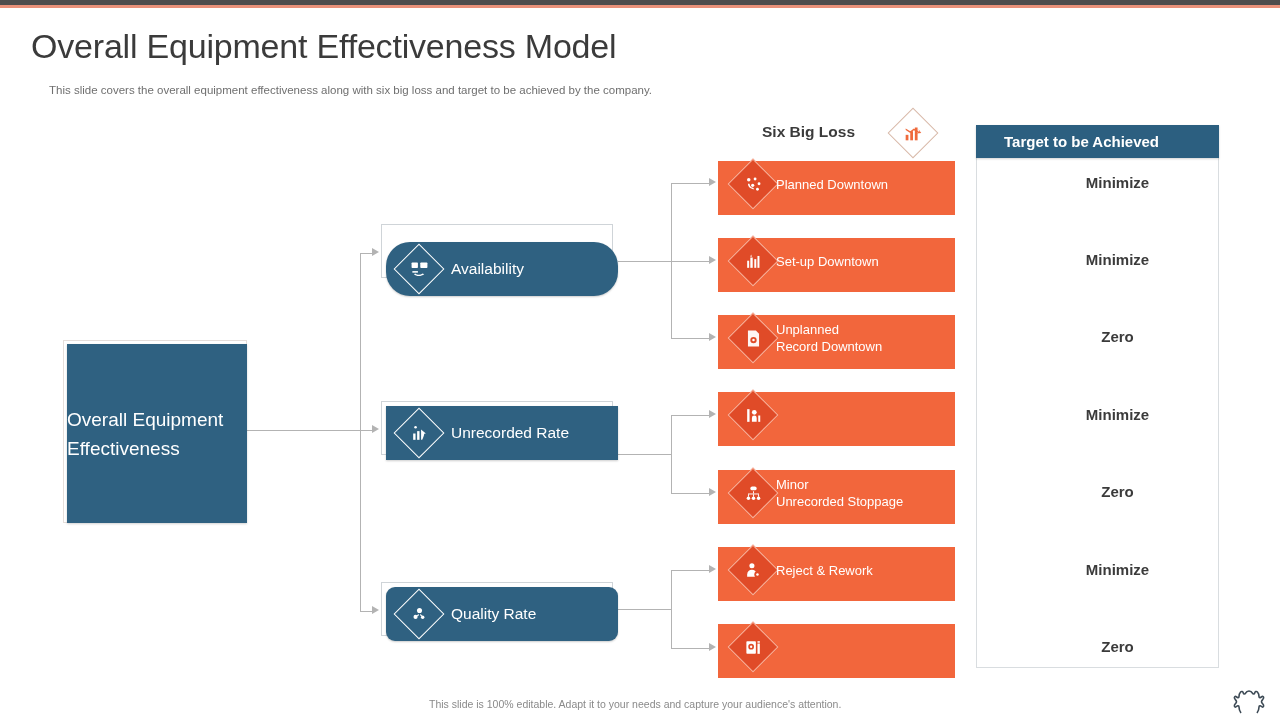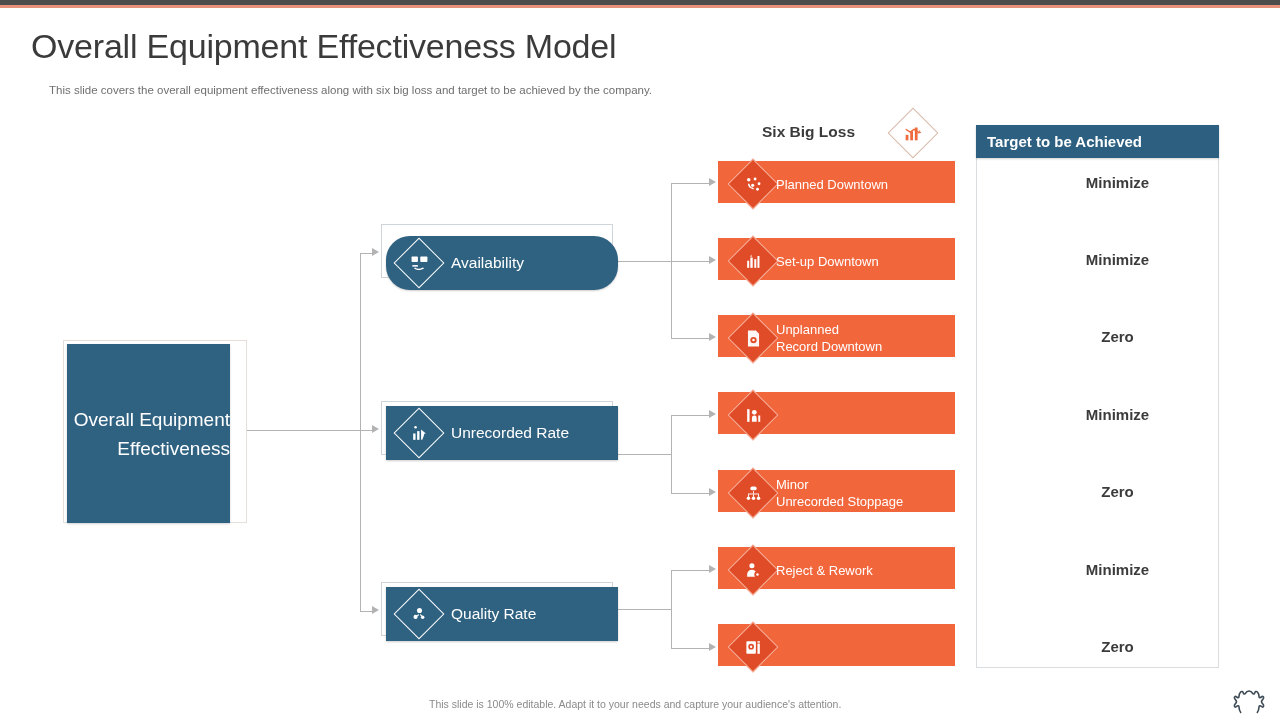--- a/index.html
+++ b/index.html
@@ -38,24 +38,24 @@
 
   
   .oee-outer {
     position: absolute; left: 63px; top: 340px;
     width: 184px; height: 183px;
     border: 1px solid #e5dedb;
     background: #ffffff;
   }
   .oee-box {
     position: absolute; left: 67px; top: 344px;
-    width: 163px; height: 179px;
+    width: 180px; height: 179px;
     background: #2f6181;
     display: flex; align-items: center; justify-content: center;
-    text-align: right;
+    text-align: left;
     box-shadow: 0 1px 2px rgba(0,0,0,0.18);
   }
   .oee-box span {
     color: #ffffff; font-size: 19px; line-height: 29px; font-weight: 400;
   }
 
   
   .pillar-outer {
     position: absolute;
     width: 232px; height: 54px;
@@ -85,21 +85,21 @@
     transform: rotate(45deg);
   }
   .diamond-ico {
     position: absolute; left: 0; top: 0; width: 36px; height: 36px;
     display: flex; align-items: center; justify-content: center;
   }
 
   
   .loss {
     position: absolute;
-    left: 718px; width: 237px; height: 42px;
+    left: 718px; width: 237px; height: 54px;
     background: #f2663c;
   }
   .loss .llabel {
     position: absolute; left: 58px; top: 0; height: 46px;
     display: flex; flex-direction: column; align-items: flex-start;
     justify-content: center;
     color: #ffffff; font-size: 13px; line-height: 17px;
     white-space: pre-line;
   }
   .diamond-orange-wrap {
@@ -143,21 +143,21 @@
     background: #ffffff;
   }
   .target-head {
     position: absolute; left: 976px; top: 125px;
     width: 243px; height: 33px;
     background: #2c5f80;
     display: flex; align-items: center;
     box-shadow: 0 1px 2px rgba(0,0,0,0.18);
   }
   .target-head span {
-    color: #ffffff; font-size: 15px; font-weight: bold; margin-left: 11px;
+    color: #ffffff; font-size: 15px; font-weight: bold; margin-left: 28px;
     white-space: nowrap;
   }
   .target-val {
     position: absolute; left: 976px; width: 283px; height: 20px;
     text-align: center;
     font-size: 15px; font-weight: bold; color: #3b3b3b;
   }
 
   
   .conn { position: absolute; background: #b3b3b3; }
@@ -225,21 +225,21 @@
   <div class="arrow" style="left:709px; top:643px;"></div>
 
   <div class="oee-outer"></div>
   <div class="oee-box">
     <span>Overall
 Equipment
 Effectiveness</span>
   </div>
 
   <div class="pillar-outer" style="left:381px; top:224px;"></div>
-  <div class="pillar" style="left:386px; top:236px;border-radius:24px;">
+  <div class="pillar" style="left:386px; top:242px;border-radius:24px;">
     <div class="diamond-wrap">
       <div class="diamond-blue"></div>
       <div class="diamond-ico">
         <svg width="19" height="19" viewBox="0 0 24 24" fill="#ffffff">
           <rect x="2" y="3" width="8" height="7" rx="1"></rect>
           <rect x="13" y="3" width="9" height="7" rx="1"></rect>
           <path d="M3 14h7v2H3z"></path>
           <path d="M5 18c3 3 9 3 13 0l-2-1c-3 2-7 2-9.5 0z"></path>
         </svg>
       </div>
@@ -257,21 +257,21 @@
           <rect x="4" y="12" width="3" height="8"></rect>
           <rect x="9" y="9" width="3" height="11"></rect>
           <path d="M14 20V7l6 5-2 .3c-.6 3.4-1.8 5.9-2.6 7.7z"></path>
         </svg>
       </div>
     </div>
     <div class="plabel">Unrecorded Rate</div>
   </div>
 
   <div class="pillar-outer" style="left:381px; top:582px;"></div>
-  <div class="pillar" style="left:386px; top:587px;">
+  <div class="pillar" style="left:386px; top:587px;border-radius:9px;">
     <div class="diamond-wrap">
       <div class="diamond-blue"></div>
       <div class="diamond-ico">
         <svg width="19" height="19" viewBox="0 0 24 24" fill="#ffffff">
           <circle cx="12" cy="7" r="3.2"></circle>
           <circle cx="7" cy="15" r="2.6"></circle>
           <circle cx="16" cy="15.5" r="2.2"></circle>
           <path d="M10.5 11.5l-2 2 1 1 2-2z"></path>
           <path d="M13.5 11.5l2 2-1 1-2-2z"></path>
         </svg>

